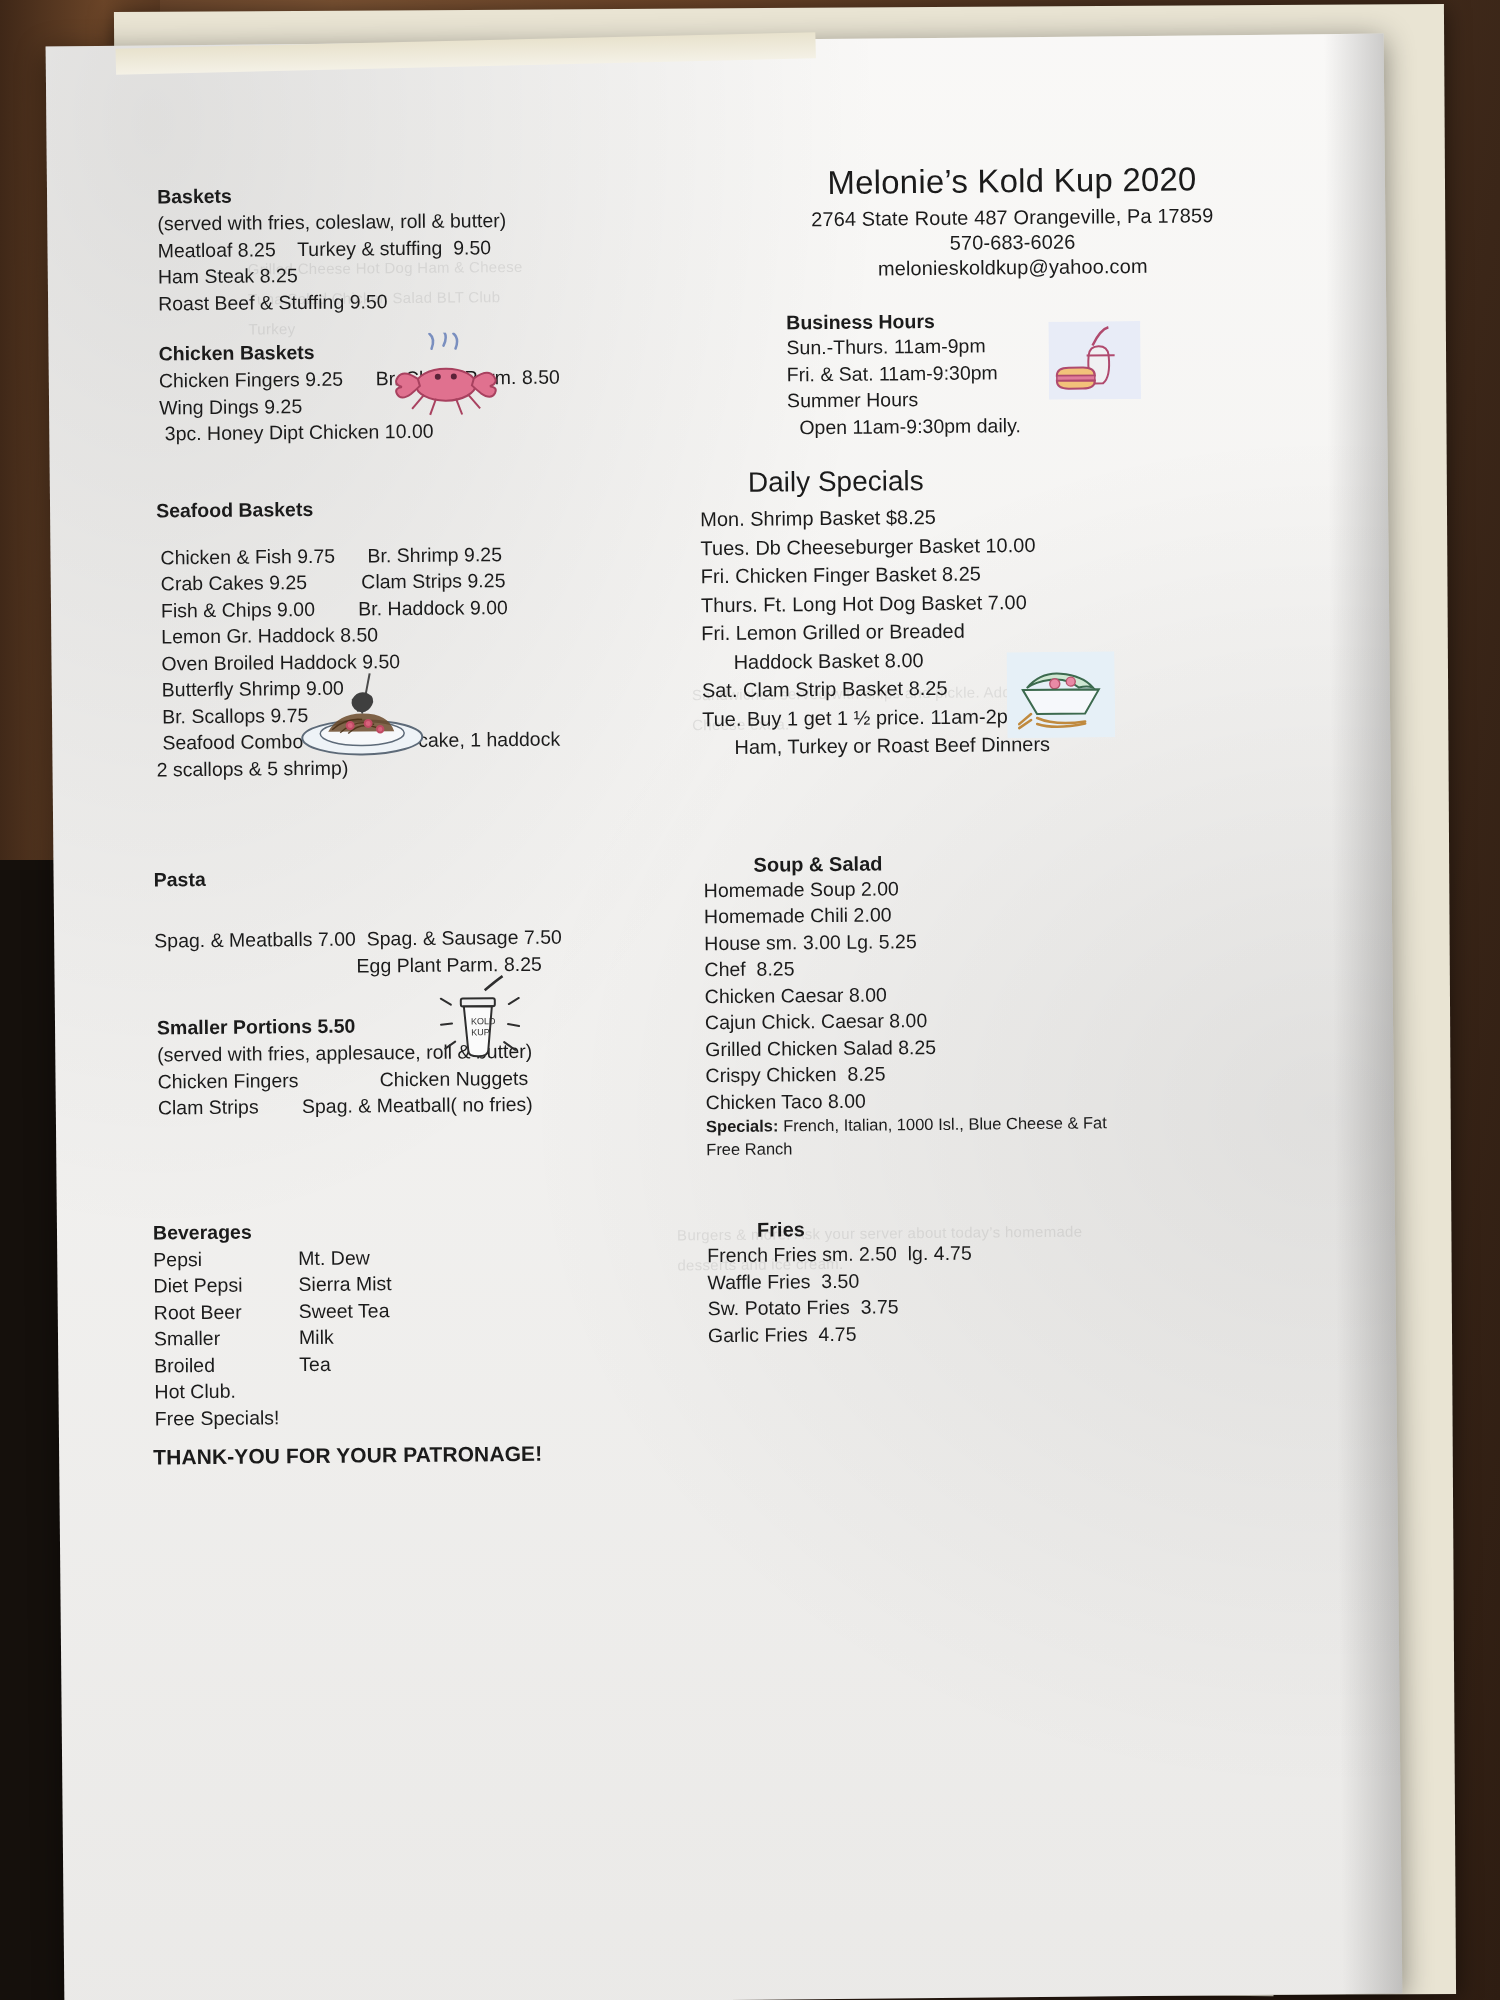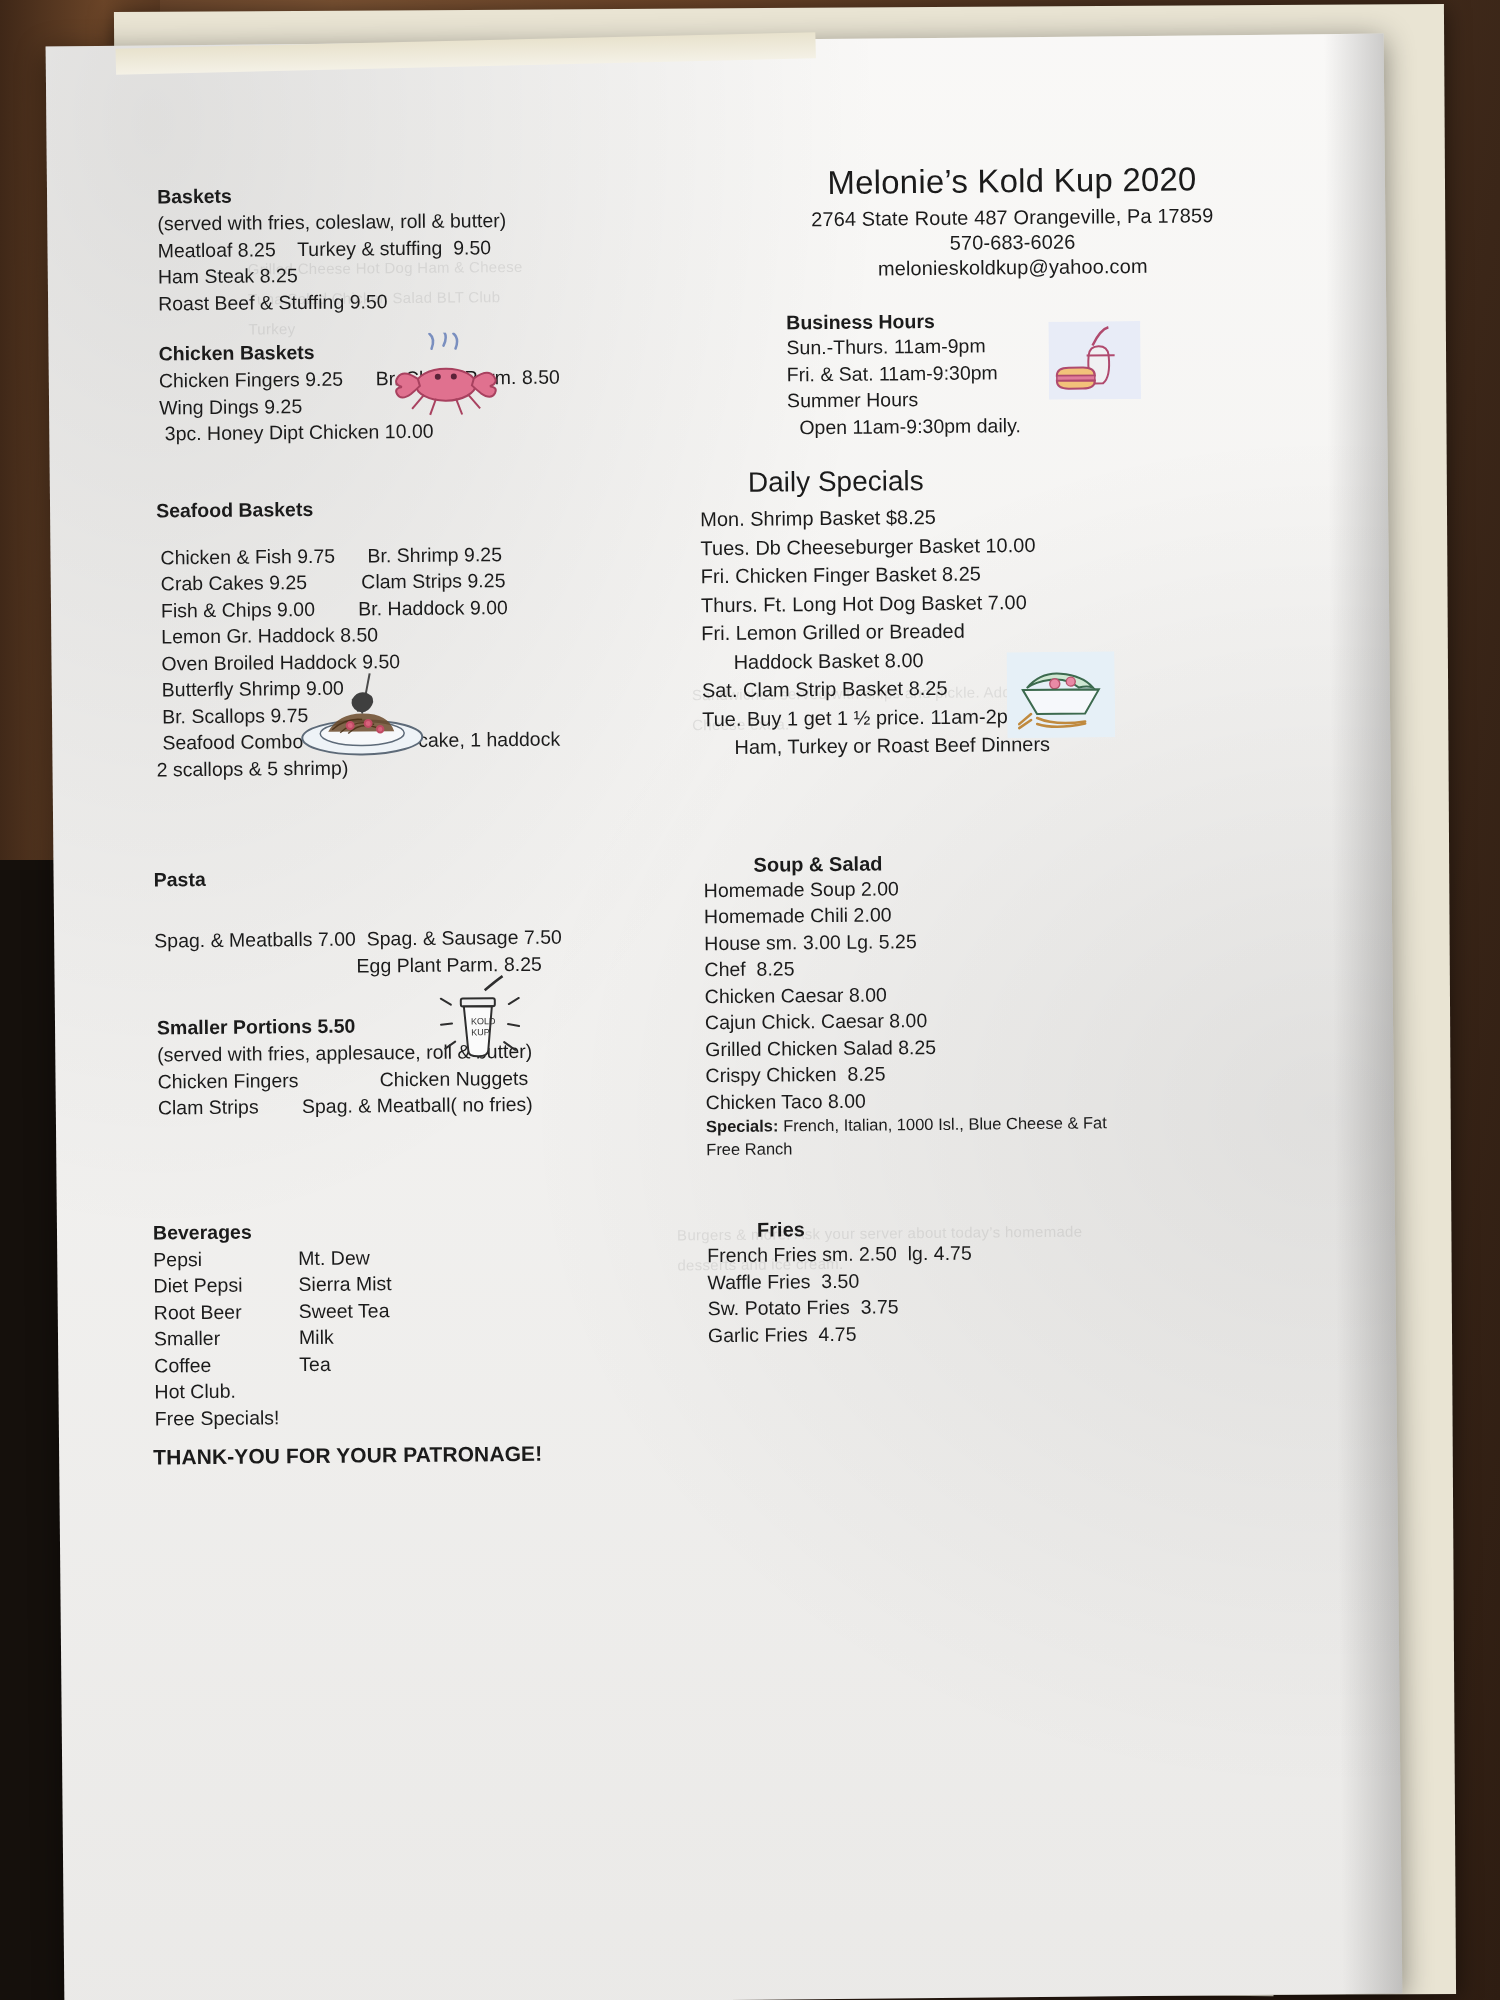--- a/index.html
+++ b/index.html
@@ -282,21 +282,21 @@
       <div style="height:100px"></div>
 
       <div>
         <div class="sec-head" style="margin-left:-14px">Beverages</div>
         <div class="two-col-list" style="margin-left:-14px">
           <div class="c1">
             <div class="line">Pepsi</div>
             <div class="line">Diet Pepsi</div>
             <div class="line">Root Beer</div>
             <div class="line">Smaller</div>
-            <div class="line">Coffee</div>
+            <div class="line">Broiled</div>
             <div class="line">Hot Club.</div>
             <div class="line">Free Specials!</div>
           </div>
           <div class="c2">
             <div class="line">Mt. Dew</div>
             <div class="line">Sierra Mist</div>
             <div class="line">Sweet Tea</div>
             <div class="line">Milk</div>
             <div class="line">Tea</div>
           </div>

